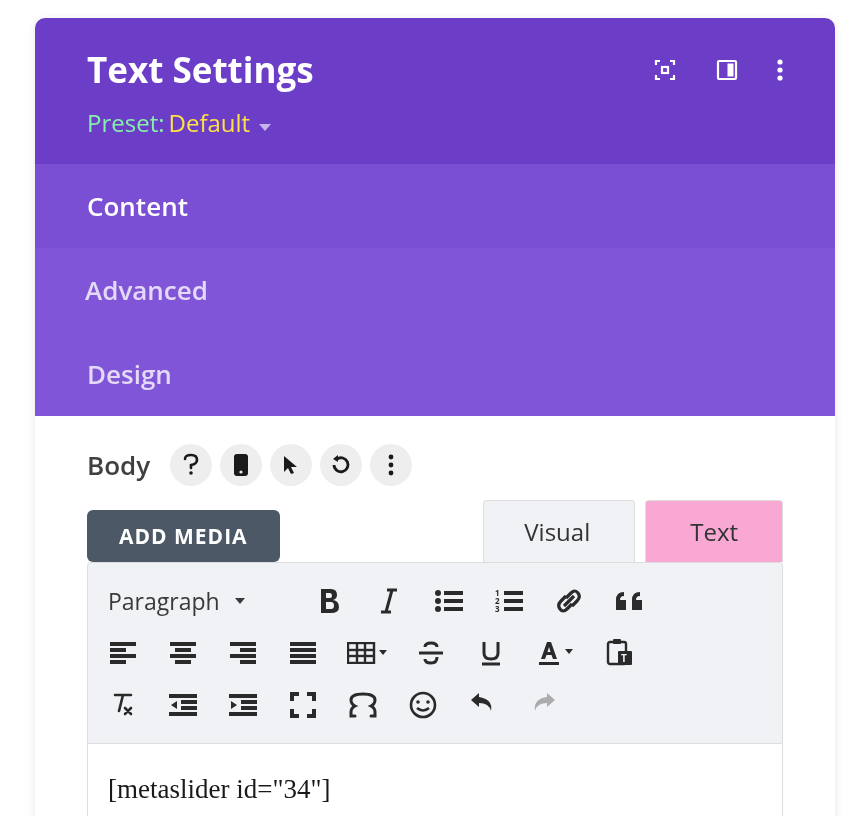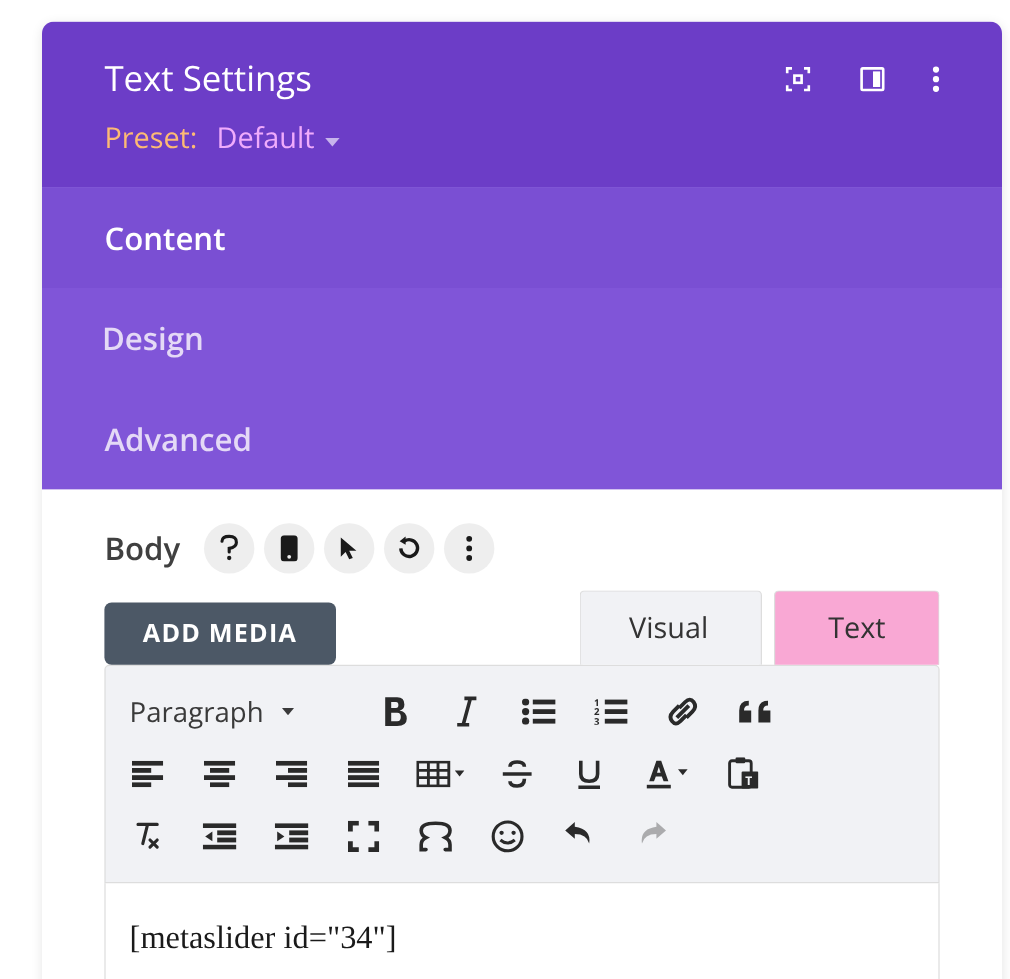--- a/index.html
+++ b/index.html
@@ -18,22 +18,22 @@
       background: #6c3dc7;
       padding: 28px 52px 24px 52px;
       color: #fff;
     }
     .header-top {
       display: flex;
       align-items: center;
       justify-content: space-between;
     }
     .title {
-      font-size: 29px;
-      font-weight: 400;
+      font-size: 35px;
+      font-weight: 700;
       color: #fff;
     }
     .header-icons {
       display: flex;
       align-items: center;
       gap: 38px;
     }
     .header-icon {
       cursor: pointer;
       display: flex;
@@ -43,25 +43,25 @@
     .preset-row {
       display: flex;
       align-items: center;
       margin-top: 12px;
       color: #d6c5f1;
       font-size: 24px;
       font-weight: 400;
       cursor: pointer;
     }
     .preset-label {
-      color: #fdba74;
+      color: #86efac;
     }
     .preset-value {
-      color: #f0abfc;
-      margin-left: 16px;
+      color: #fde047;
+      margin-left: 4px;
     }
     .chevron-down {
       margin-left: 8px;
       margin-top: 2px;
     }
     .tabs {
       display: flex;
       background: #8055d8;
       flex-direction: column;
     }
@@ -232,22 +232,22 @@
       <span class="chevron-down">
         <svg width="14" height="10" viewBox="0 0 14 10" fill="#c7b4ec">
           <path d="M1 1 L7 8 L13 1 Z"></path>
         </svg>
       </span>
     </div>
   </div>
 
   <div class="tabs">
     <div class="tab active">Content</div>
+    <div class="tab">Advanced</div>
     <div class="tab">Design</div>
-    <div class="tab">Advanced</div>
   </div>
 
   <div class="content-area">
     <div class="body-row">
       <div class="body-label">Body</div>
       <div class="circle-btn">
         <svg width="18" height="24" viewBox="0 0 18 24" fill="none" stroke="#1a1a1a" stroke-width="2.6">
           <path d="M3 6 Q3 2 9 2 Q15 2 15 7 Q15 11 9 12 L9 15" stroke-linecap="round"></path>
           <circle cx="9" cy="20" r="1.8" fill="#1a1a1a" stroke="none"></circle>
         </svg>

